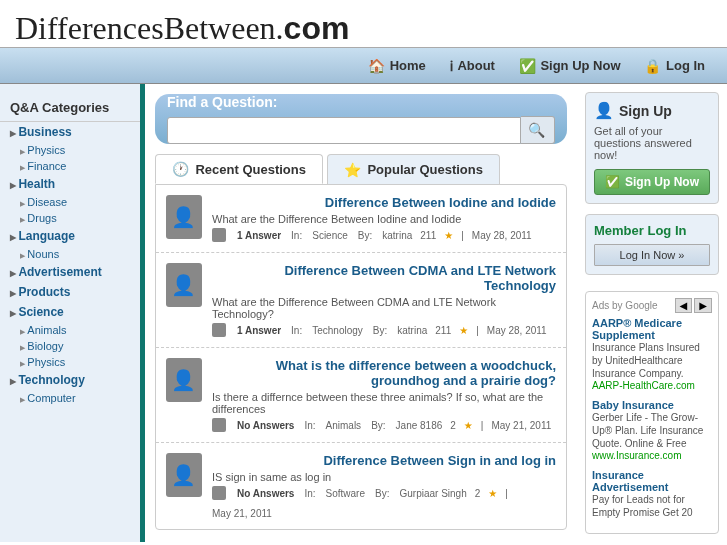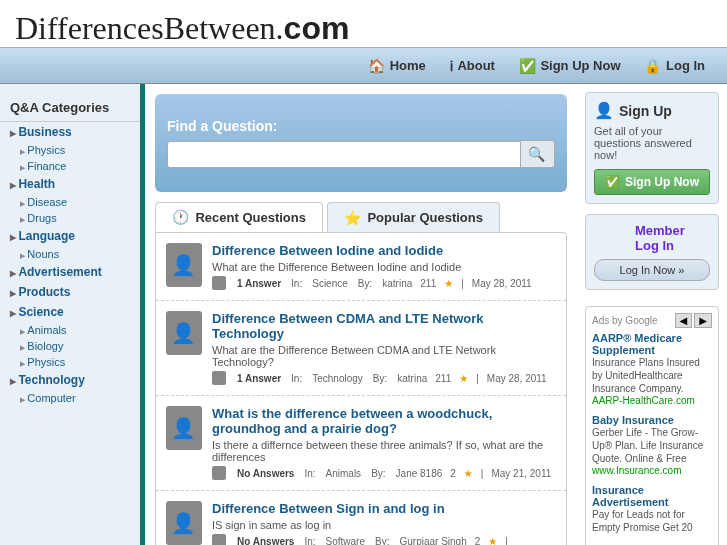--- a/index.html
+++ b/index.html
@@ -23,60 +23,60 @@
     #sidebar-title { font-weight: bold; font-size: 13px; color: #333; padding: 4px 10px 6px; border-bottom: 1px solid #ccc; }
     .sidebar-category { padding: 3px 10px; font-weight: bold; font-size: 12px; color: #1a5c8a; cursor: pointer; }
     .sidebar-category::before { content: '▶ '; font-size: 8px; color: #666; }
     .sidebar-subcategory { padding: 2px 10px 2px 20px; font-size: 11px; color: #1a5c8a; cursor: pointer; }
     .sidebar-subcategory::before { content: '▶ '; font-size: 7px; color: #888; }
     
     
     #content { flex: 1; padding: 10px; }
     
     
-    #search-box { background: linear-gradient(to bottom, #a8c8e8, #7aaed0); border-radius: 6px; padding: 24px 12px; margin-bottom: 10px; }
+    #search-box { background: linear-gradient(to bottom, #a8c8e8, #7aaed0); border-radius: 14px; padding: 0 12px; margin-bottom: 10px; }
     #search-label { color: #fff; font-size: 14px; font-weight: bold; margin-bottom: 6px; }
     #search-row { display: flex; align-items: center; }
     #search-input { flex: 1; padding: 5px 8px; border: 1px solid #aaa; font-size: 13px; border-radius: 3px 0 0 3px; }
     #search-btn { background: #e0e8f0; border: 1px solid #aaa; border-left: none; padding: 5px 8px; cursor: pointer; border-radius: 0 3px 3px 0; }
     #search-btn-icon { font-size: 14px; color: #555; }
     
     
     #tabs { display: flex; margin-bottom: 0; }
     .tab { display: flex; align-items: center; padding: 6px 16px; border: 1px solid #ccc; border-bottom: none; cursor: pointer; font-size: 13px; font-weight: bold; color: #333; background: #e8f0f8; border-radius: 4px 4px 0 0; margin-right: 4px; }
     .tab.active { background: #fff; border-bottom: 1px solid #fff; z-index: 1; }
     .tab-icon { margin-right: 6px; font-size: 14px; color: #888; }
     
     
     #questions-list { border: 1px solid #ccc; border-radius: 0 4px 4px 4px; padding: 0; background: #fff; }
     .question-item { display: flex; padding: 10px; border-bottom: 1px dashed #ccc; align-items: flex-start; }
     .question-item:last-child { border-bottom: none; }
     .q-avatar { width: 36px; height: 44px; margin-right: 10px; flex-shrink: 0; }
     .q-avatar-img { width: 36px; height: 44px; background: #888; border-radius: 3px; display: flex; align-items: center; justify-content: center; color: #555; font-size: 20px; }
     .q-body { flex: 1; }
-    .q-title { color: #1a5c8a; font-size: 13px; font-weight: bold; cursor: pointer; }
+    .q-title { color: #1a5c8a; font-size: 13px; font-weight: bold; cursor: pointer; text-align: right; }
     .q-desc { font-size: 11px; color: #555; margin: 3px 0; }
     .q-meta { font-size: 10px; color: #666; display: flex; align-items: center; flex-wrap: wrap; gap: 8px; }
     .q-meta-icon { width: 14px; height: 14px; background: #888; border-radius: 2px; display: inline-block; margin-right: 3px; vertical-align: middle; }
     .answer-count { color: #444; font-weight: bold; }
     .meta-sep { margin: 0 2px; }
     .star-badge { color: #e8a000; font-size: 10px; }
     
     
     #right-sidebar { width: 150px; min-width: 150px; padding: 8px; }
     #signup-box { background: #e8f0f8; border: 1px solid #ccc; border-radius: 4px; padding: 8px; margin-bottom: 10px; }
     #signup-title { font-size: 14px; font-weight: bold; color: #333; display: flex; align-items: center; margin-bottom: 5px; }
     #signup-title-icon { font-size: 16px; margin-right: 5px; color: #5588aa; }
     #signup-desc { font-size: 11px; color: #555; margin-bottom: 8px; }
     #signup-btn { background: linear-gradient(to bottom, #7dc87d, #5aaa5a); border: 1px solid #4a8a4a; border-radius: 3px; color: #fff; font-weight: bold; font-size: 12px; padding: 5px 10px; cursor: pointer; display: flex; align-items: center; width: 100%; justify-content: center; }
     #signup-btn-icon { margin-right: 5px; }
     
     #login-box { background: #e8f0f8; border: 1px solid #ccc; border-radius: 4px; padding: 8px; margin-bottom: 10px; }
-    #login-title { font-size: 13px; font-weight: bold; color: #6d28d9; margin-bottom: 6px; margin-left: 41px; }
-    #login-btn { background: linear-gradient(to bottom, #e0e8f0, #c8d8e8); border: 1px solid #aaa; border-radius: 10px; color: #333; font-size: 11px; padding: 4px 10px; cursor: pointer; width: 100%; text-align: center; }
+    #login-title { font-size: 13px; font-weight: bold; color: #15803d; margin-bottom: 6px; }
+    #login-btn { background: linear-gradient(to bottom, #e0e8f0, #c8d8e8); border: 1px solid #aaa; border-radius: 1px; color: #333; font-size: 11px; padding: 4px 10px; cursor: pointer; width: 100%; text-align: center; }
     
     #ads-box { border: 1px solid #ccc; border-radius: 4px; padding: 6px; font-size: 10px; margin-top: 16px; }
     #ads-header { display: flex; justify-content: space-between; align-items: center; color: #888; font-size: 10px; margin-bottom: 4px; }
     .ad-item { margin-bottom: 8px; }
     .ad-title { color: #1a5c8a; font-weight: bold; font-size: 11px; cursor: pointer; }
     .ad-desc { color: #555; font-size: 10px; line-height: 1.3; }
     .ad-url { color: #090; font-size: 10px; }
     .ads-nav { display: flex; gap: 2px; }
     .ads-nav-btn { background: #ddd; border: 1px solid #aaa; cursor: pointer; font-size: 10px; padding: 1px 4px; }
   </style>

